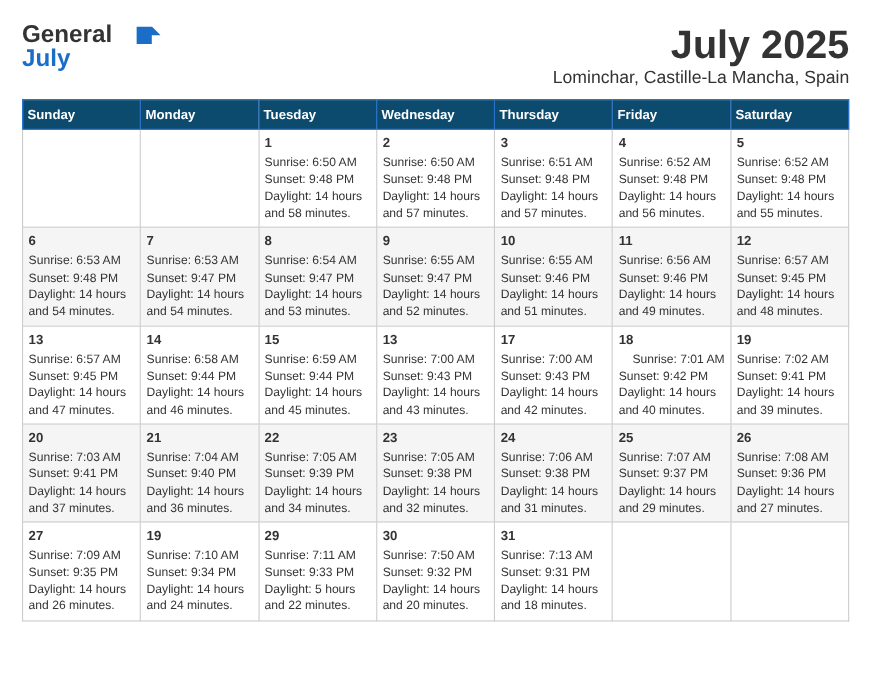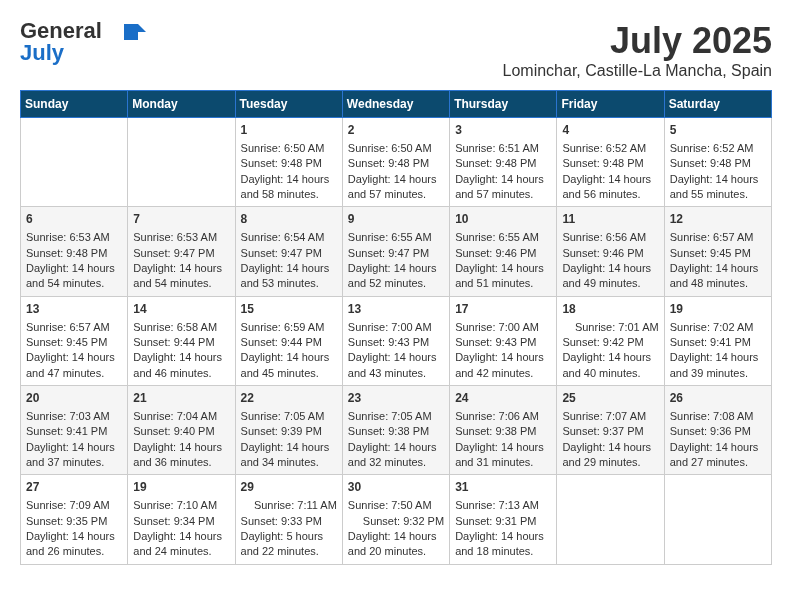--- a/index.html
+++ b/index.html
@@ -288,28 +288,28 @@
           <span style="display: block;">Daylight: 14 hours and 26 minutes.</span>
         </td>
         <td>
           <span class="day-num">19</span>
           <span style="display: block;">Sunrise: 7:10 AM</span>
           <span style="display: block;">Sunset: 9:34 PM</span>
           <span style="display: block;">Daylight: 14 hours and 24 minutes.</span>
         </td>
         <td>
           <span class="day-num">29</span>
-          <span style="display: block; text-align: right;">Sunrise: 7:11 AM</span>
+          <span style="display: block;">Sunrise: 7:11 AM</span>
           <span style="display: block;">Sunset: 9:33 PM</span>
           <span style="display: block;">Daylight: 5 hours and 22 minutes.</span>
         </td>
         <td>
           <span class="day-num">30</span>
           <span style="display: block;">Sunrise: 7:50 AM</span>
-          <span style="display: block; text-align: right;">Sunset: 9:32 PM</span>
+          <span style="display: block;">Sunset: 9:32 PM</span>
           <span style="display: block;">Daylight: 14 hours and 20 minutes.</span>
         </td>
         <td>
           <span class="day-num">31</span>
           <span style="display: block;">Sunrise: 7:13 AM</span>
           <span style="display: block;">Sunset: 9:31 PM</span>
           <span style="display: block;">Daylight: 14 hours and 18 minutes.</span>
         </td>
         <td class="empty-cell"></td>
         <td class="empty-cell"></td>

